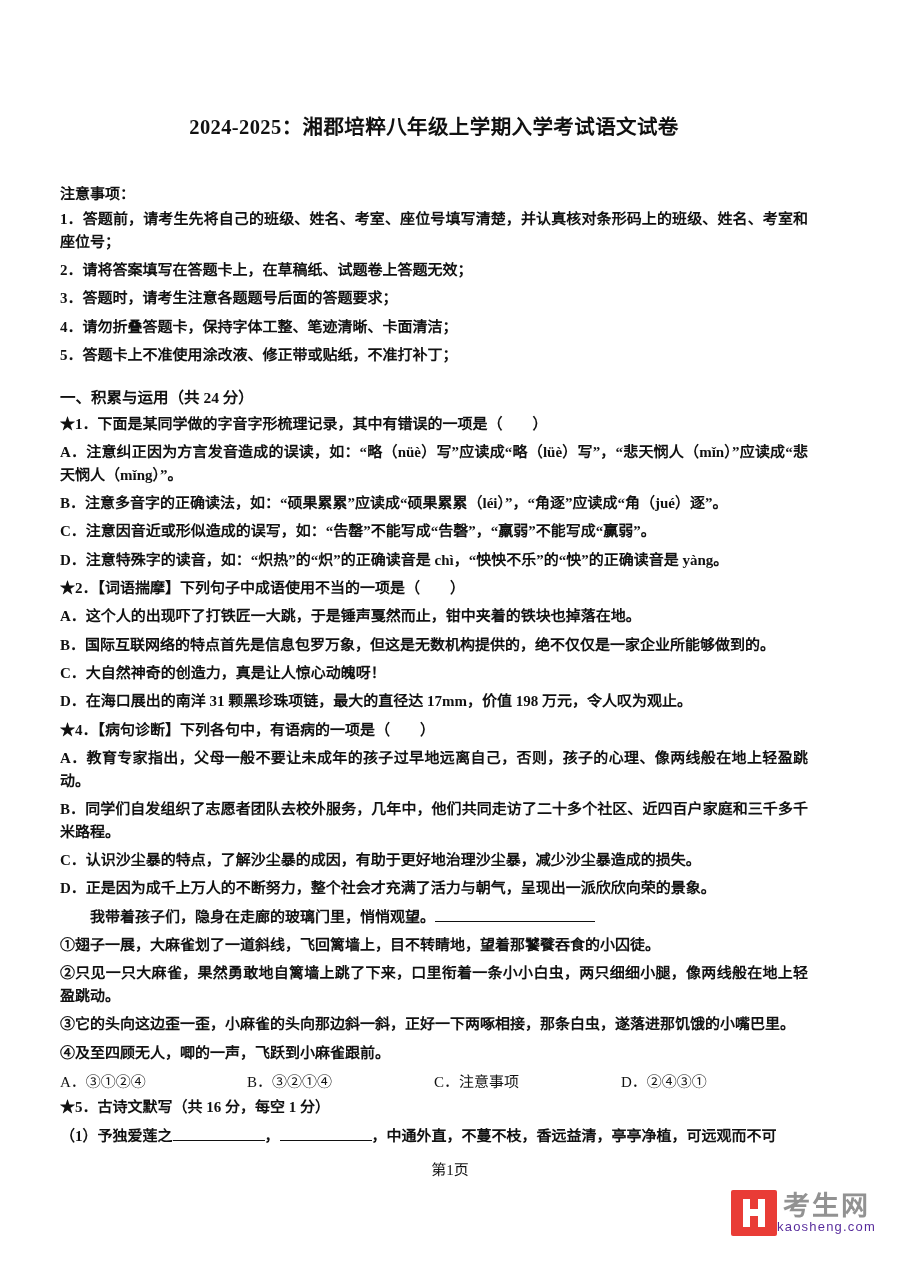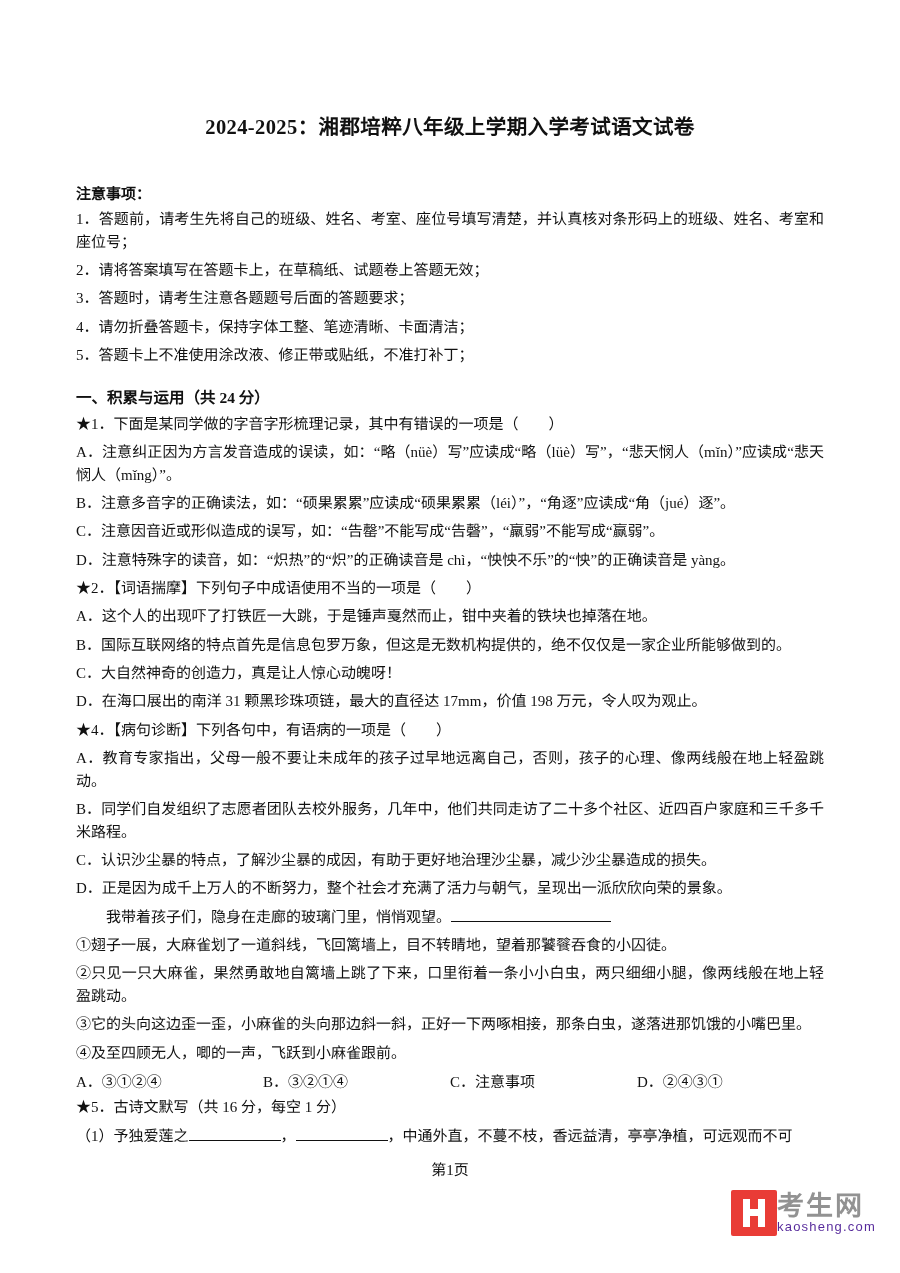--- a/index.html
+++ b/index.html
@@ -18,21 +18,21 @@
   .page {
     position: absolute;
     left: 0; top: 0;
     width: 900px;
     height: 1273px;
     box-sizing: border-box;
     padding: 0;
   }
   .content {
     position: absolute;
-    left: 76px;
+    left: 60px;
     top: 110px;
     width: 748px;
   }
   .doc-title {
     text-align: center;
     font-size: 20.5px;
     font-weight: bold;
     letter-spacing: 0.4px;
     margin: 0 0 42px 0;
     font-family: "Liberation Serif", "DejaVu Serif", serif;
@@ -40,20 +40,21 @@
   .sec-head {
     font-weight: bold;
     font-size: 15px;
     margin: 0 0 5px 0;
   }
   p.line {
     margin: 0 0 5.5px 0;
     font-size: 15px;
     line-height: 1.52;
     text-align: justify;
+    font-weight: bold;
   }
   .big-head {
     font-weight: bold;
     font-size: 15.5px;
     margin: 18px 0 6px 0;
   }
   .indent {
     text-indent: 2em;
   }
   .blank {
@@ -81,20 +82,21 @@
     font-size: 15px;
   }
   .watermark {
     position: absolute;
     right: 24px;
     top: 1190px;
     display: flex;
     align-items: center;
     gap: 0;
     opacity: 0.95;
+    text-align: center;
   }
   .wm-mark {
     width: 46px;
     height: 46px;
     background: #e8322c;
     position: relative;
     border-radius: 2px;
   }
   .wm-mark::before {
     content: "";

